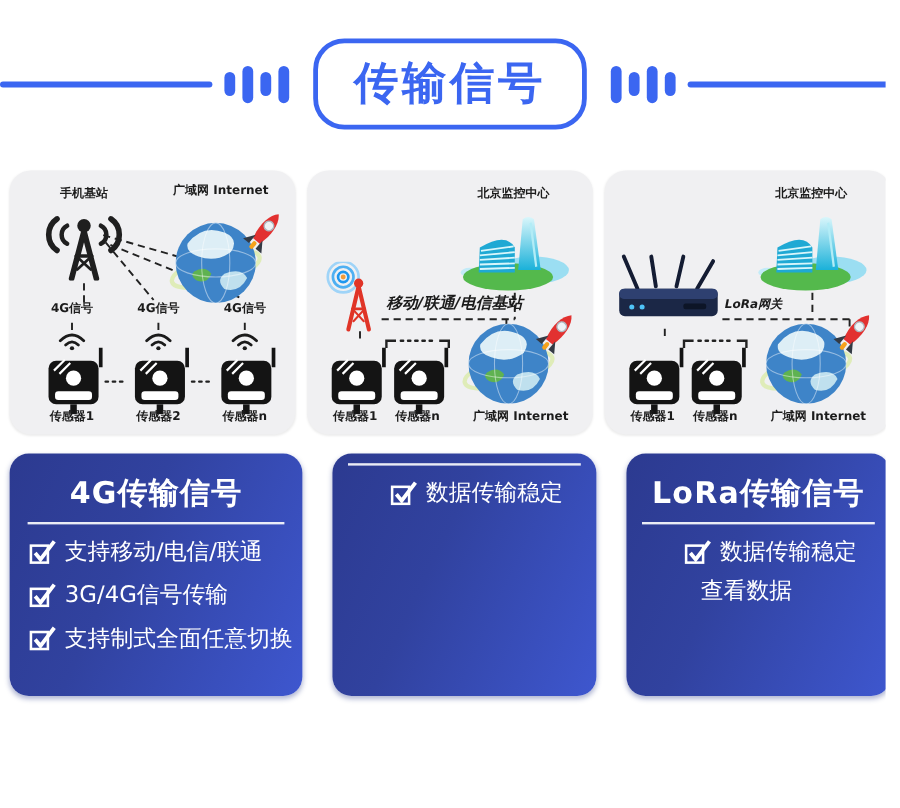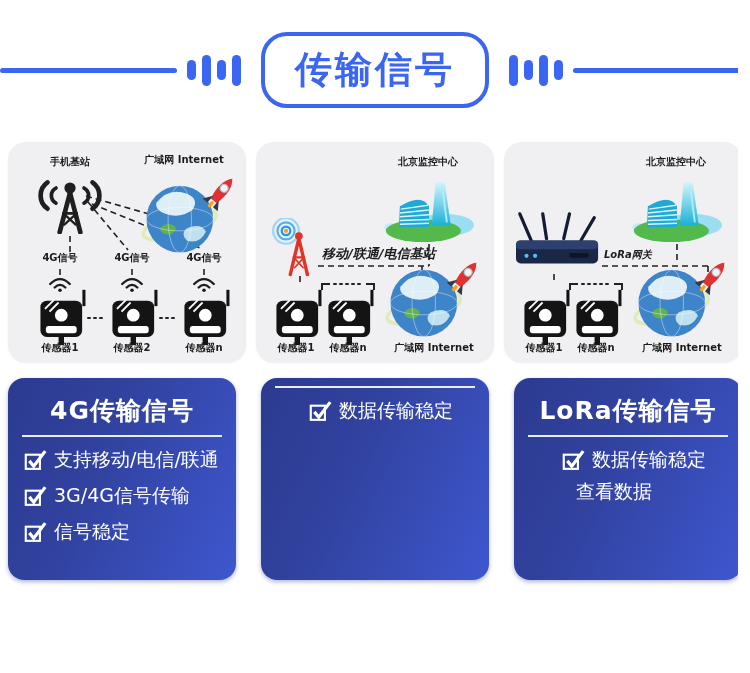--- a/index.html
+++ b/index.html
@@ -311,21 +311,21 @@
         <div class="feature">
           <svg class="chk">
               <use href="#sym-check"></use>
             </svg>
           <span>3G/4G信号传输</span>
         </div>
         <div class="feature">
           <svg class="chk">
               <use href="#sym-check"></use>
             </svg>
-          <span>信号稳定</span>
+          <span>支持制式全面任意切换</span>
         </div>
       </div>
     </div>
 
     <div class="card">
       <div class="divider"></div>
       <div class="feature-list wide">
         <div class="feature">
           <svg class="chk">
               <use href="#sym-check"></use>

